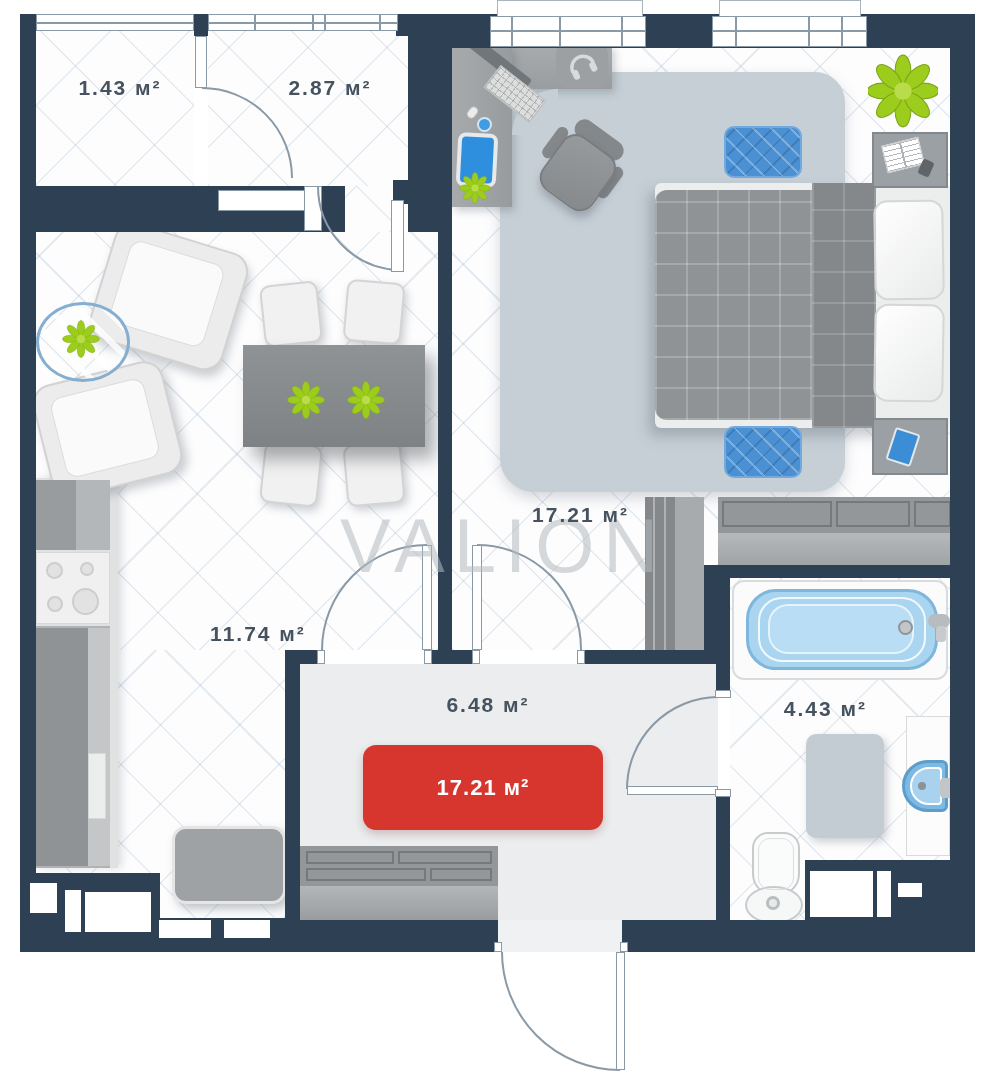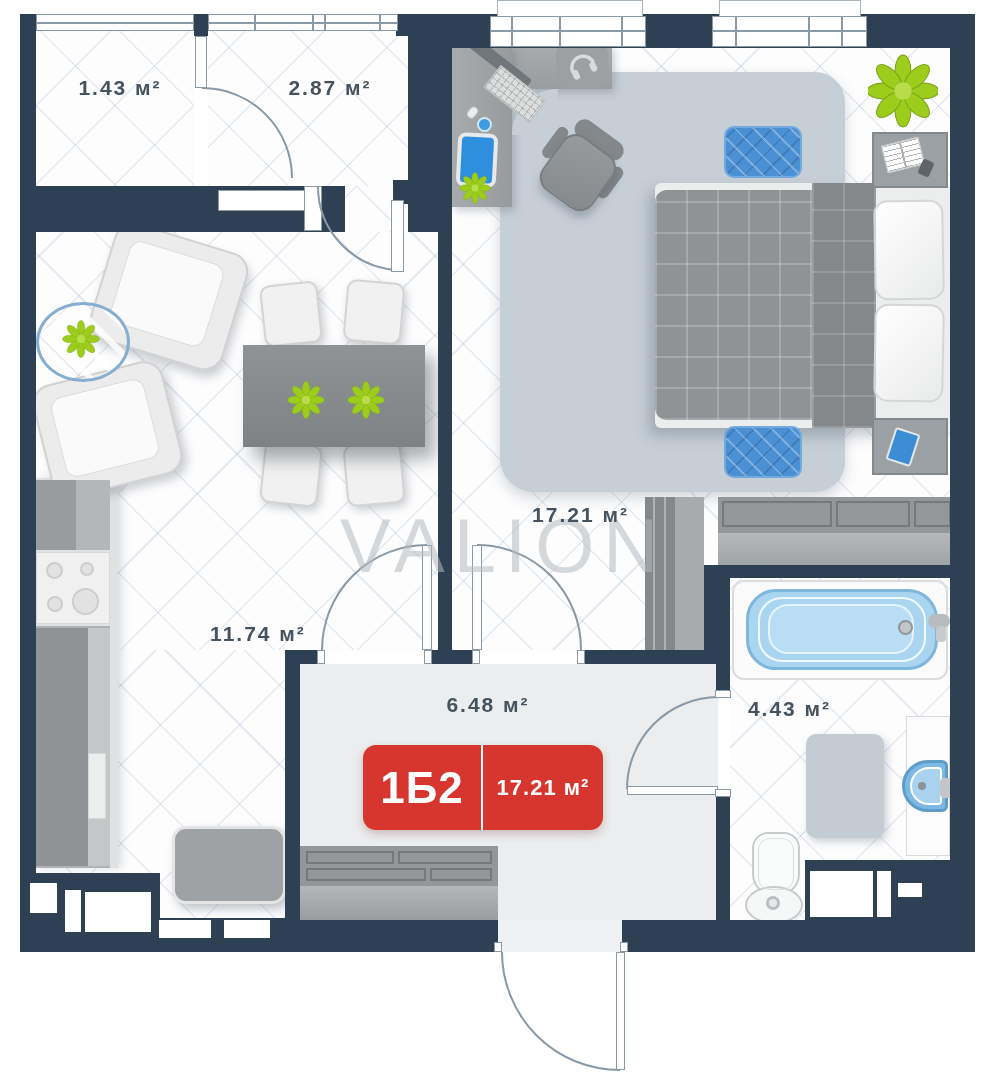--- a/index.html
+++ b/index.html
@@ -338,22 +338,21 @@
   <div class="jamb" style="left:494px;top:942px;width:8px;height:10px;"></div>
   <div class="jamb" style="left:620px;top:942px;width:8px;height:10px;"></div>
 
   <div class="watermark" style="left:340px;top:502px;">VALION</div>
 
   <div class="lbl" style="left:45px;top:76px;width:150px;">1.43 м²</div>
   <div class="lbl" style="left:250px;top:76px;width:160px;">2.87 м²</div>
   <div class="lbl" style="left:498px;top:503px;width:165px;">17.21 м²</div>
   <div class="lbl" style="left:178px;top:622px;width:160px;">11.74 м²</div>
   <div class="lbl" style="left:408px;top:693px;width:160px;">6.48 м²</div>
-  <div class="lbl" style="left:712px;top:697px;width:155px;">4.43 м²</div>
+  <div class="lbl" style="left:712px;top:697px;width:155px;text-align:right;">4.43 м²</div>
 
   <div class="badge">
-    <div class="badge-left">1Б2</div>
     <div class="badge-right">
       <div class="badge-area">17.21 м²</div>
     </div>
   </div>
 
 </div>
 
 </body></html>

